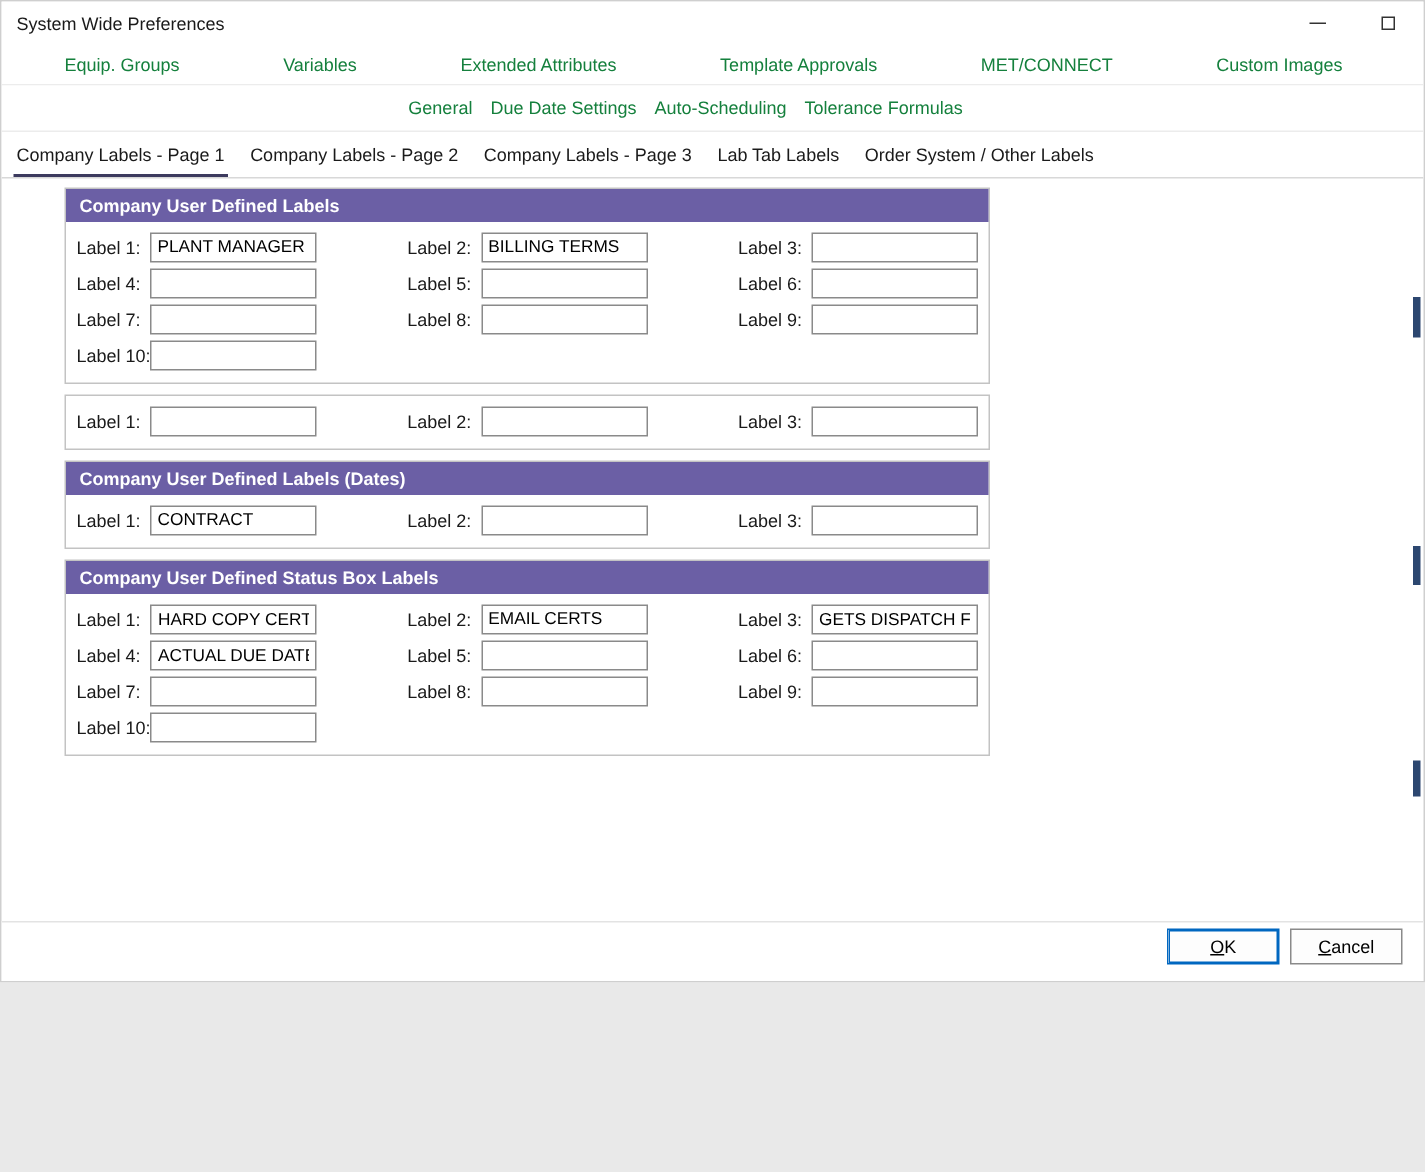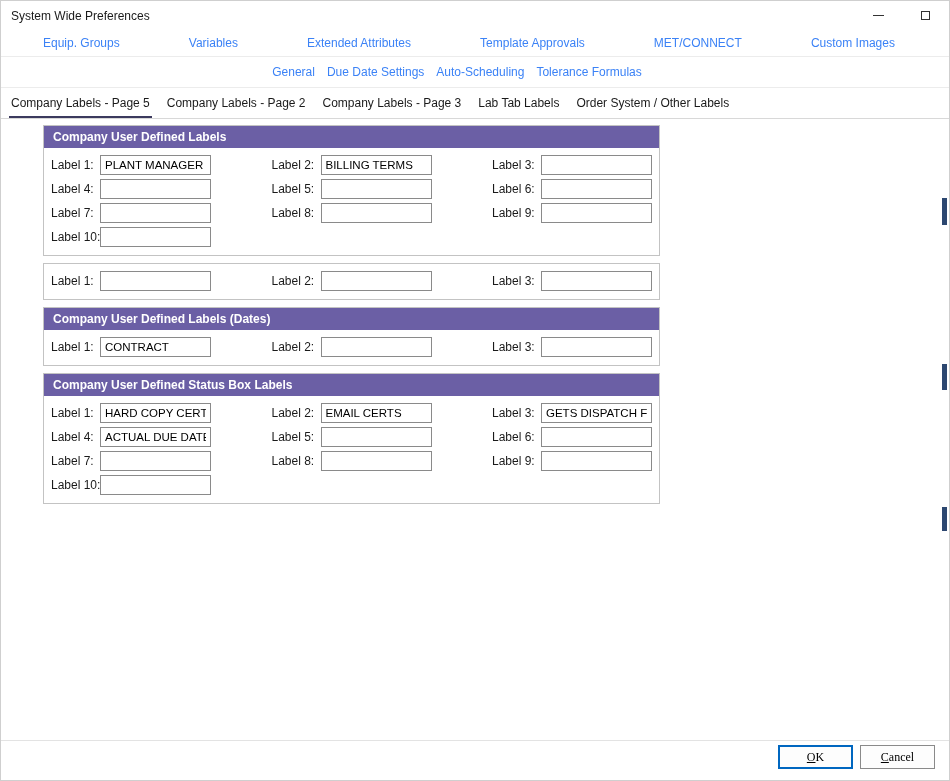--- a/index.html
+++ b/index.html
@@ -1,20 +1,20 @@
 <!DOCTYPE html>
 <html><head>
 <meta charset="utf-8">
 <style>
   * { box-sizing: border-box; margin: 0; padding: 0; }
   html, body { background: #e9e9e9; }
   body { font-family: "Liberation Sans", sans-serif; color: #1a1a1a; }
 
   .window {
-    width: 950px; height: 781px;
+    width: 950px; height: 655px;
     background: #ffffff;
     border: 1px solid #cfcfcf;
     position: relative;
     overflow: hidden;
   }
 
   
   .titlebar {
     height: 29px;
     display: flex; align-items: center;
@@ -28,21 +28,21 @@
     border: none; background: transparent;
     display: flex; align-items: center; justify-content: center;
     cursor: default;
   }
   .glyph-min { width: 11px; height: 1px; background: #333; display: block; }
   .glyph-max { width: 9px; height: 9px; border: 1px solid #333; display: block; }
 
   
   .tabrow {
     display: flex; align-items: stretch;
-    font-size: 12px; color: #3b82f6;
+    font-size: 12px; color: #15803d;
     border-bottom: 1px solid #ececec;
     background: #ffffff;
   }
   .tabrow1 { height: 27px; justify-content: space-between; padding: 0 48px 0 36px; }
   .tabrow2 { height: 31px; justify-content: center; padding: 0 66px 0 30px; }
   .tab {
     display: flex; align-items: center;
     padding: 0 6px; position: relative; cursor: default; white-space: nowrap;
   }
   .tabrow2 .tab.selected::after {
@@ -107,21 +107,21 @@
     position: absolute; left: 0; right: 0; bottom: 0;
     height: 40px;
     border-top: 1px solid #e3e3e3;
     background: #ffffff;
     display: flex; align-items: flex-start; justify-content: flex-end;
     gap: 7px;
     padding: 4px 14px 0 0;
   }
   .btn {
     width: 75px; height: 24px;
-    font-family: Liberation Serif, serif; font-size: 12px;
+    font-family: Liberation Sans, sans-serif; font-size: 12px;
     background: #fdfdfd;
     border: 1px solid #8a8a8a;
     cursor: default;
   }
   .btn span { display: block; text-align: center; }
   .btn span::first-letter { text-decoration: underline; }
   .btn-ok { border: 1px solid #0067C0; box-shadow: inset 0 0 0 1px #0067C0; }
 </style>
 </head>
 <body>
@@ -150,21 +150,21 @@
   </div>
 
   <div class="tabrow tabrow2">
     <div class="tab">General</div>
     <div class="tab">Due Date Settings</div>
     <div class="tab">Auto-Scheduling</div>
     <div class="tab">Tolerance Formulas</div>
   </div>
 
   <div class="subtabrow">
-    <div class="subtab selected">Company Labels - Page 5</div>
+    <div class="subtab selected">Company Labels - Page 1</div>
     <div class="subtab">Company Labels - Page 2</div>
     <div class="subtab">Company Labels - Page 3</div>
     <div class="subtab">Lab Tab Labels</div>
     <div class="subtab">Order System / Other Labels</div>
   </div>
 
   <div class="content">
 
     <section class="group">
       <div class="group-header">Company User Defined Labels</div>

